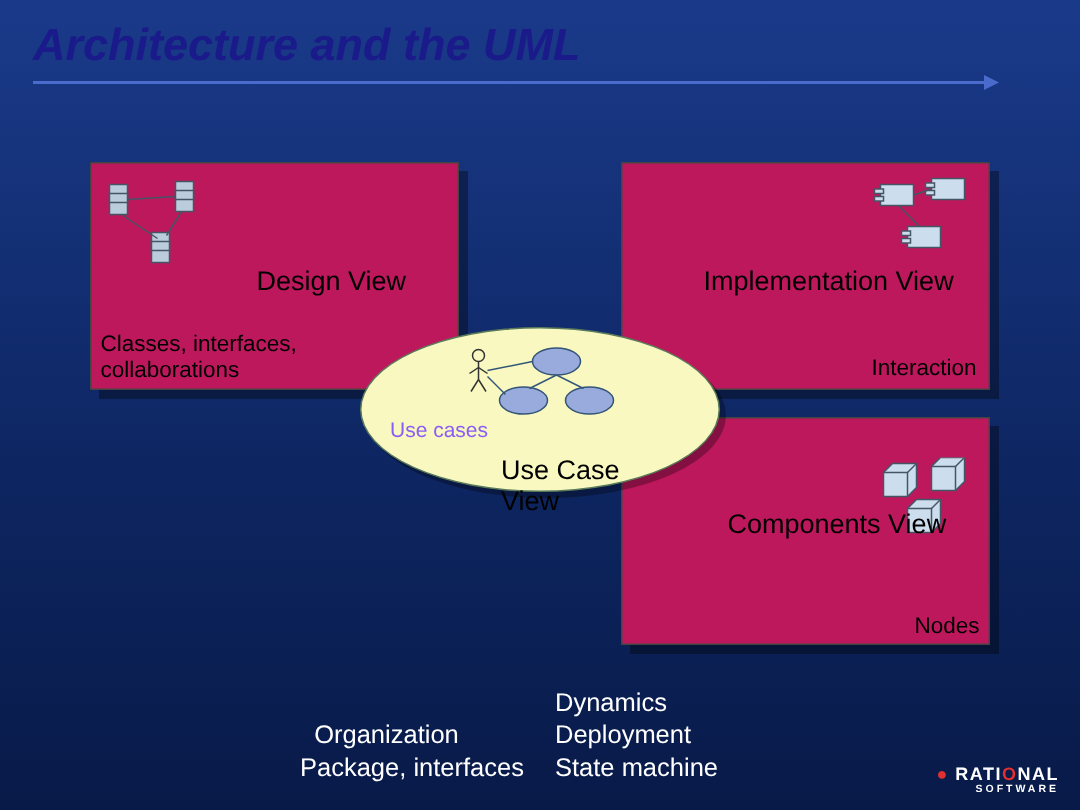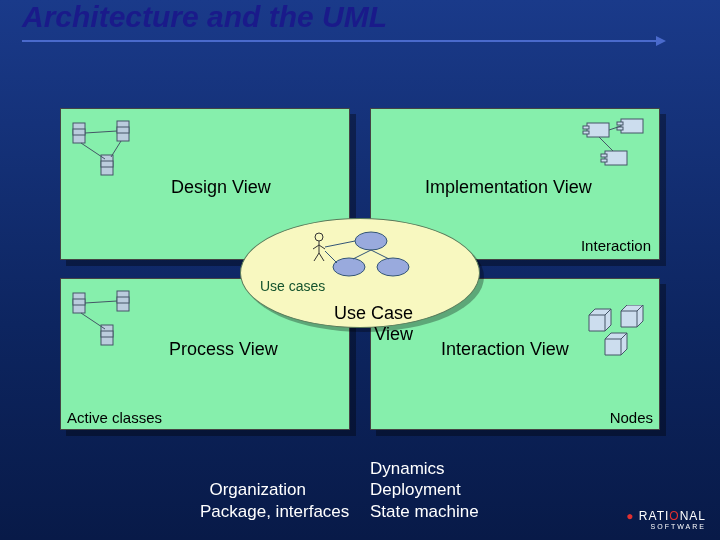--- a/index.html
+++ b/index.html
@@ -8,68 +8,68 @@
     background: linear-gradient(180deg, #1a3a8a 0%, #0d2560 60%, #081a48 100%);
     font-family: Arial, Helvetica, sans-serif;
     position: relative;
     overflow: hidden;
   }
   .title {
     color: #1a1a8a;
     font-size: 30px;
     font-weight: bold;
     font-style: italic;
-    padding: 0 0 4px 22px;
+    padding: 14px 0 4px 22px;
   }
   .rule {
     height: 2px; background: #4a6acc;
     margin: 2px 60px 0 22px;
     position: relative;
   }
   .rule::after {
     content: ""; position: absolute; right: -6px; top: -4px;
     border-left: 10px solid #4a6acc;
     border-top: 5px solid transparent;
     border-bottom: 5px solid transparent;
   }
   .stage { position: absolute; left: 60px; top: 108px; width: 600px; height: 330px; }
   .panel {
-    position: absolute; width: 290px; height: 152px;
-    background: #86efac; border: 1px solid #444;
+    position: absolute; width: 246px; height: 152px;
+    background: #be185d; border: 1px solid #444;
     box-shadow: 6px 6px 0 rgba(0,0,0,.35);
   }
   .p-tl { left: 0; top: 0; }
   .p-tr { right: 0; top: 0; margin-left: 44px; }
   .p-bl { left: 0; top: 170px; }
   .p-br { right: 0; top: 170px; }
   .viewname {
     position: absolute; font-size: 18px; color: #000;
   }
   .sublabel {
     position: absolute; font-size: 15px; color: #000;
   }
   .center-oval {
     position: absolute; left: 180px; top: 110px; width: 240px; height: 110px;
     background: #f8f8c0; border: 1px solid #5a7a5a;
     border-radius: 50%;
     box-shadow: 4px 4px 0 rgba(0,0,0,.3);
   }
   .uc-label {
-    position: absolute; left: 200px; top: 170px; font-size: 14px; color: #14532d;
+    position: absolute; left: 200px; top: 170px; font-size: 14px; color: #8b5cf6;
   }
   .uc-view {
-    position: absolute; left: 274px; top: 195px; font-size: 18px; color: #000; text-align: right;
+    position: absolute; left: 274px; top: 195px; font-size: 18px; color: #000;
   }
   .bottom-text {
     position: absolute; left: 200px; top: 458px; color: #fff; font-size: 17px;
     line-height: 1.25; white-space: pre;
   }
   .logo {
     position: absolute; right: 14px; bottom: 10px;
-    font-size: 12px; font-weight: normal; letter-spacing: 1px;
+    font-size: 12px; font-weight: bold; letter-spacing: 1px;
     color: #fff;
   }
   .logo .rat { color: #e03030; }
   
   .ico-class { position:absolute; }
   .ico-class rect { fill:#bcd; stroke:#456; }
   .ico-comp rect { fill:#cde; stroke:#456; }
   .ico-node { fill:#cde; stroke:#456; }
   .actor line, .actor circle { stroke:#333; fill:none; }
   .uc-mini { fill:#9ad; stroke:#357; }
@@ -88,70 +88,58 @@
         <rect x="2" y="10" width="12" height="6"></rect>
       <rect x="46" y="2" width="12" height="20"></rect>
         <rect x="46" y="8" width="12" height="6"></rect>
       <rect x="30" y="36" width="12" height="20"></rect>
         <rect x="30" y="42" width="12" height="6"></rect>
       <line x1="14" y1="14" x2="46" y2="12" stroke="#456"></line>
       <line x1="10" y1="24" x2="34" y2="40" stroke="#456"></line>
       <line x1="50" y1="22" x2="40" y2="38" stroke="#456"></line>
     </svg>
     <div class="viewname" style="left:110px;top:68px">Design View</div>
+    <div class="sublabel" style="left:6px;top:112px;white-space:pre">Classes, interfaces,
+collaborations</div>
   </div>
 
   <div class="panel p-tr">
     <svg class="ico-comp" style="position:absolute;right:8px;top:8px" width="70" height="56">
       <rect x="6" y="6" width="22" height="14"></rect>
         <rect x="2" y="9" width="6" height="3"></rect>
         <rect x="2" y="14" width="6" height="3"></rect>
       <rect x="40" y="2" width="22" height="14"></rect>
         <rect x="36" y="5" width="6" height="3"></rect>
         <rect x="36" y="10" width="6" height="3"></rect>
       <rect x="24" y="34" width="22" height="14"></rect>
         <rect x="20" y="37" width="6" height="3"></rect>
         <rect x="20" y="42" width="6" height="3"></rect>
       <line x1="28" y1="13" x2="40" y2="9" stroke="#456"></line>
       <line x1="18" y1="20" x2="32" y2="34" stroke="#456"></line>
     </svg>
     <div class="viewname" style="left:54px;top:68px">Implementation View</div>
     <div class="sublabel" style="right:8px;top:128px">Interaction</div>
   </div>
 
-  <div class="panel p-bl">
-    <svg class="ico-class" style="left:10px;top:10px" width="70" height="60">
-      <rect x="2" y="4" width="12" height="20"></rect>
-        <rect x="2" y="10" width="12" height="6"></rect>
-      <rect x="46" y="2" width="12" height="20"></rect>
-        <rect x="46" y="8" width="12" height="6"></rect>
-      <rect x="30" y="36" width="12" height="20"></rect>
-        <rect x="30" y="42" width="12" height="6"></rect>
-      <line x1="14" y1="14" x2="46" y2="12" stroke="#456"></line>
-      <line x1="10" y1="24" x2="34" y2="40" stroke="#456"></line>
-    </svg>
-    <div class="viewname" style="left:108px;top:60px">Process View</div>
-    <div class="sublabel" style="left:6px;top:130px">Active classes</div>
-  </div>
 
   <div class="panel p-br">
     <svg style="position:absolute;right:8px;top:26px" width="66" height="56">
       <g class="ico-node">
         <polygon points="4,10 10,4 26,4 26,20 20,26 4,26"></polygon>
           <polyline points="4,10 20,10 20,26" fill="none"></polyline>
           <line x1="20" y1="10" x2="26" y2="4"></line>
         <polygon points="36,6 42,0 58,0 58,16 52,22 36,22"></polygon>
           <polyline points="36,6 52,6 52,22" fill="none"></polyline>
           <line x1="52" y1="6" x2="58" y2="0"></line>
         <polygon points="20,34 26,28 42,28 42,44 36,50 20,50"></polygon>
           <polyline points="20,34 36,34 36,50" fill="none"></polyline>
           <line x1="36" y1="34" x2="42" y2="28"></line>
       </g>
     </svg>
-    <div class="viewname" style="left:70px;top:60px">Interaction View</div>
+    <div class="viewname" style="left:70px;top:60px">Components View</div>
     <div class="sublabel" style="right:6px;top:130px">Nodes</div>
   </div>
 
   <div class="center-oval">
     <svg width="240" height="110" style="position:absolute;left:0;top:0">
       <g class="actor">
         <circle cx="78" cy="18" r="4"></circle>
           <line x1="78" y1="22" x2="78" y2="34"></line>
         <line x1="78" y1="26" x2="72" y2="30"></line>
           <line x1="78" y1="26" x2="84" y2="30"></line>

